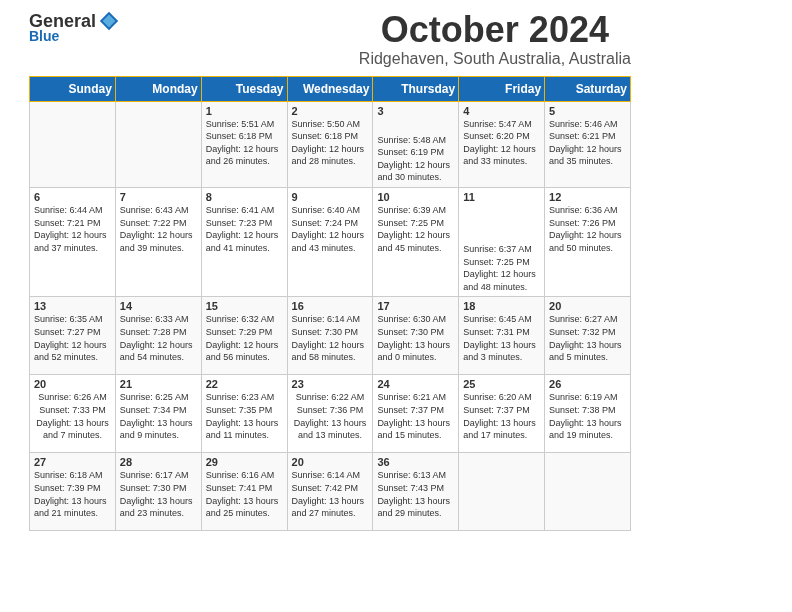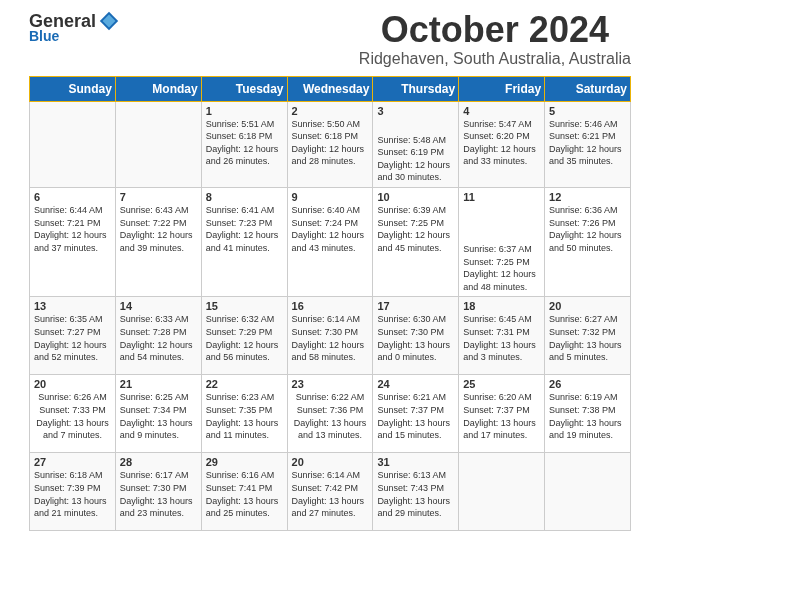--- a/index.html
+++ b/index.html
@@ -272,21 +272,21 @@
 and 25 minutes.</div>
           </td>
           <td>
             <span class="day-number">20</span>
             <div class="day-info" style="white-space: pre-line;">Sunrise: 6:14 AM
 Sunset: 7:42 PM
 Daylight: 13 hours
 and 27 minutes.</div>
           </td>
           <td>
-            <span class="day-number">31</span>
+            <span class="day-number">36</span>
             <div class="day-info" style="white-space: pre-line;">Sunrise: 6:13 AM
 Sunset: 7:43 PM
 Daylight: 13 hours
 and 29 minutes.</div>
           </td>
           <td class="empty"></td>
           <td class="empty"></td>
         </tr>
       </tbody>
   </table>

